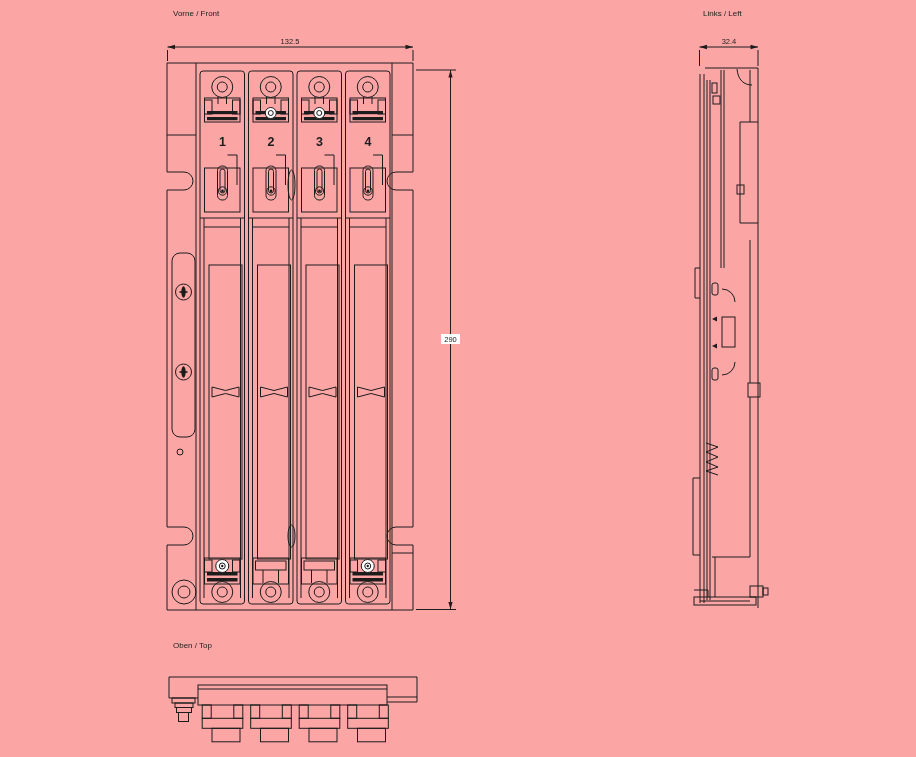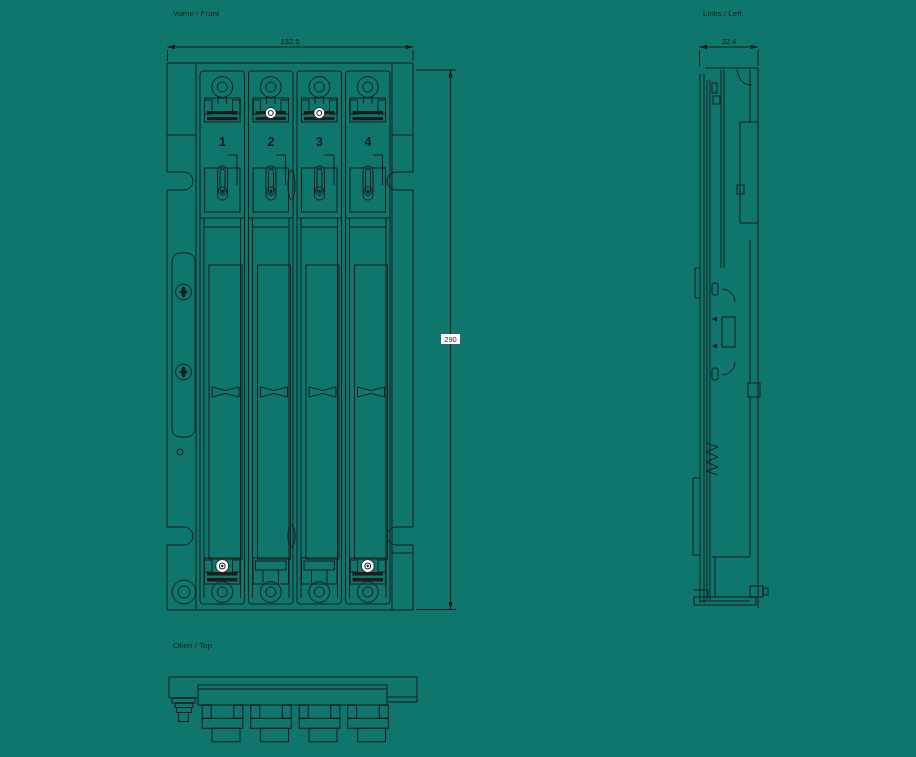--- a/index.html
+++ b/index.html
@@ -1,16 +1,16 @@
 <!DOCTYPE html>
 <html><head>
 <meta charset="utf-8">
 <style>
   html,body{margin:0;padding:0;background:#ffffff;}
-  .canvas{position:relative;width:916px;height:757px;background:#0f766e;overflow:hidden;
+  .canvas{position:relative;width:916px;height:757px;background:#fca5a5;overflow:hidden;
           font-family:"Liberation Sans",sans-serif;}
   svg{position:absolute;left:0;top:0;}
   svg .s{stroke:#1c1c1c;fill:none;stroke-width:1;}
   svg .f{fill:#1c1c1c;stroke:none;}
   svg text{fill:#1c1c1c;stroke:none;font-family:"Liberation Sans",sans-serif;}
   .lbl{font-size:8px;}
   .dim{font-size:7.5px;text-anchor:middle;}
   .num{font-size:12.5px;font-weight:bold;text-anchor:middle;}
 </style>
 </head>

